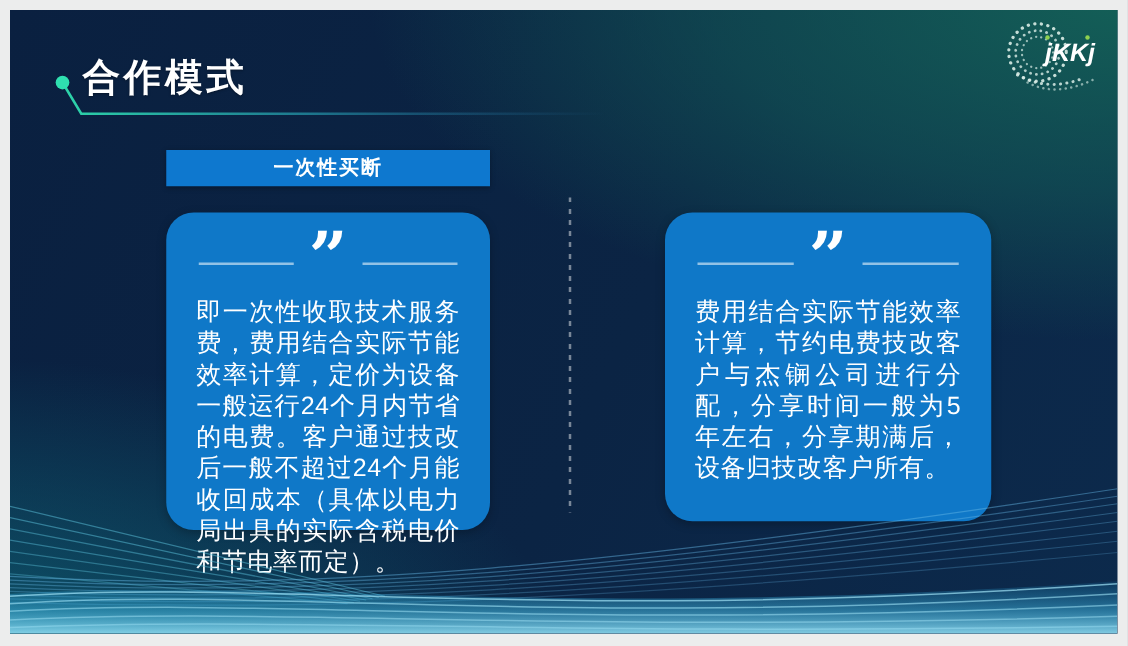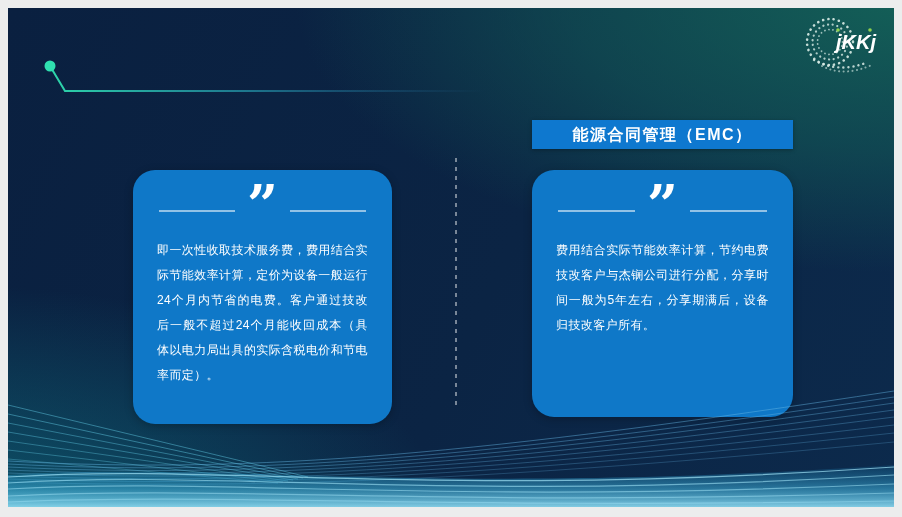--- a/index.html
+++ b/index.html
@@ -33,21 +33,21 @@
   }
   .card.left{left:125px;top:162px;width:259px;height:254px;}
   .card.right{left:524px;top:162px;width:261px;height:247px;}
   .quote-row{display:flex;align-items:center;gap:12px;margin:24px 26px 2px 26px;height:34px;}
   .quote-line{flex:1;height:2px;background:rgba(255,255,255,.55);}
   .quote-glyph{
     font-family:"DejaVu Serif",serif;font-weight:700;font-size:54px;color:#ffffff;
     line-height:20px;height:24px;overflow:visible;display:block;transform:translateY(-4px);
   }
   .card-body{
-    margin:10px 24px 0 24px;font-size:12px;line-height:25px;letter-spacing:.4px;
+    margin:10px 24px 0 24px;font-size:20px;line-height:25px;letter-spacing:.4px;
     color:#ffffff;text-align:justify;
   }
   
   .divider{
     position:absolute;left:447px;top:150px;width:2px;height:252px;
     background:repeating-linear-gradient(to bottom,rgba(255,255,255,.45) 0 4px,rgba(255,255,255,0) 4px 9px);
   }
   
   .waves{position:absolute;left:0;bottom:0;width:886px;height:150px;}
 </style>
@@ -62,36 +62,37 @@
         <defs>
           <linearGradient id="fadeLine" x1="0" y1="0" x2="1" y2="0">
             <stop offset="0" stop-color="#2fe0b0" stop-opacity="0.95"></stop>
             <stop offset="0.45" stop-color="#2ab0c0" stop-opacity="0.6"></stop>
             <stop offset="1" stop-color="#2a78b4" stop-opacity="0"></stop>
           </linearGradient>
         </defs>
         <polyline points="6,6 21,31 440,31" fill="none" stroke="url(#fadeLine)" stroke-width="2"></polyline>
         <circle cx="6" cy="6" r="5.5" fill="#2fe0b0"></circle>
       </svg>
+      <div class="page-title">合作模式</div>
     </div>
 
     <svg class="logo" viewBox="0 0 92 64">
       <g fill="none" stroke="#d9ece6" stroke-linecap="round">
         <circle cx="36" cy="30" r="23" stroke-width="2.6" stroke-dasharray="0.1 5.2" opacity="0.9"></circle>
         <circle cx="36" cy="30" r="17.5" stroke-width="2.2" stroke-dasharray="0.1 4.6" opacity="0.8"></circle>
         <circle cx="36" cy="30" r="12.5" stroke-width="1.8" stroke-dasharray="0.1 4" opacity="0.7"></circle>
         <path d="M20,48 Q45,62 74,50" stroke-width="2.4" stroke-dasharray="0.1 5" opacity="0.85"></path>
         <path d="M28,54 Q50,66 80,52" stroke-width="2" stroke-dasharray="0.1 4.4" opacity="0.6"></path>
       </g>
       <text x="42" y="37" font-family="Liberation Sans, DejaVu Sans, sans-serif" font-size="20" font-weight="bold" font-style="italic" fill="#ffffff">jKKj</text>
       <circle cx="44" cy="18" r="1.8" fill="#8fd14f"></circle>
       <circle cx="76" cy="18" r="1.8" fill="#8fd14f"></circle>
     </svg>
 
-    <div class="col-header right">能源合同管理（EMC）</div>
+    <div class="col-header left">一次性买断</div>
 
     <div class="divider"></div>
 
     <div class="card left">
       <div class="quote-row">
         <span class="quote-line"></span>
         <span class="quote-glyph">”</span>
         <span class="quote-line"></span>
       </div>
       <div class="card-body">即一次性收取技术服务费，费用结合实际节能效率计算，定价为设备一般运行24个月内节省的电费。客户通过技改后一般不超过24个月能收回成本（具体以电力局出具的实际含税电价和节电率而定）。</div>

